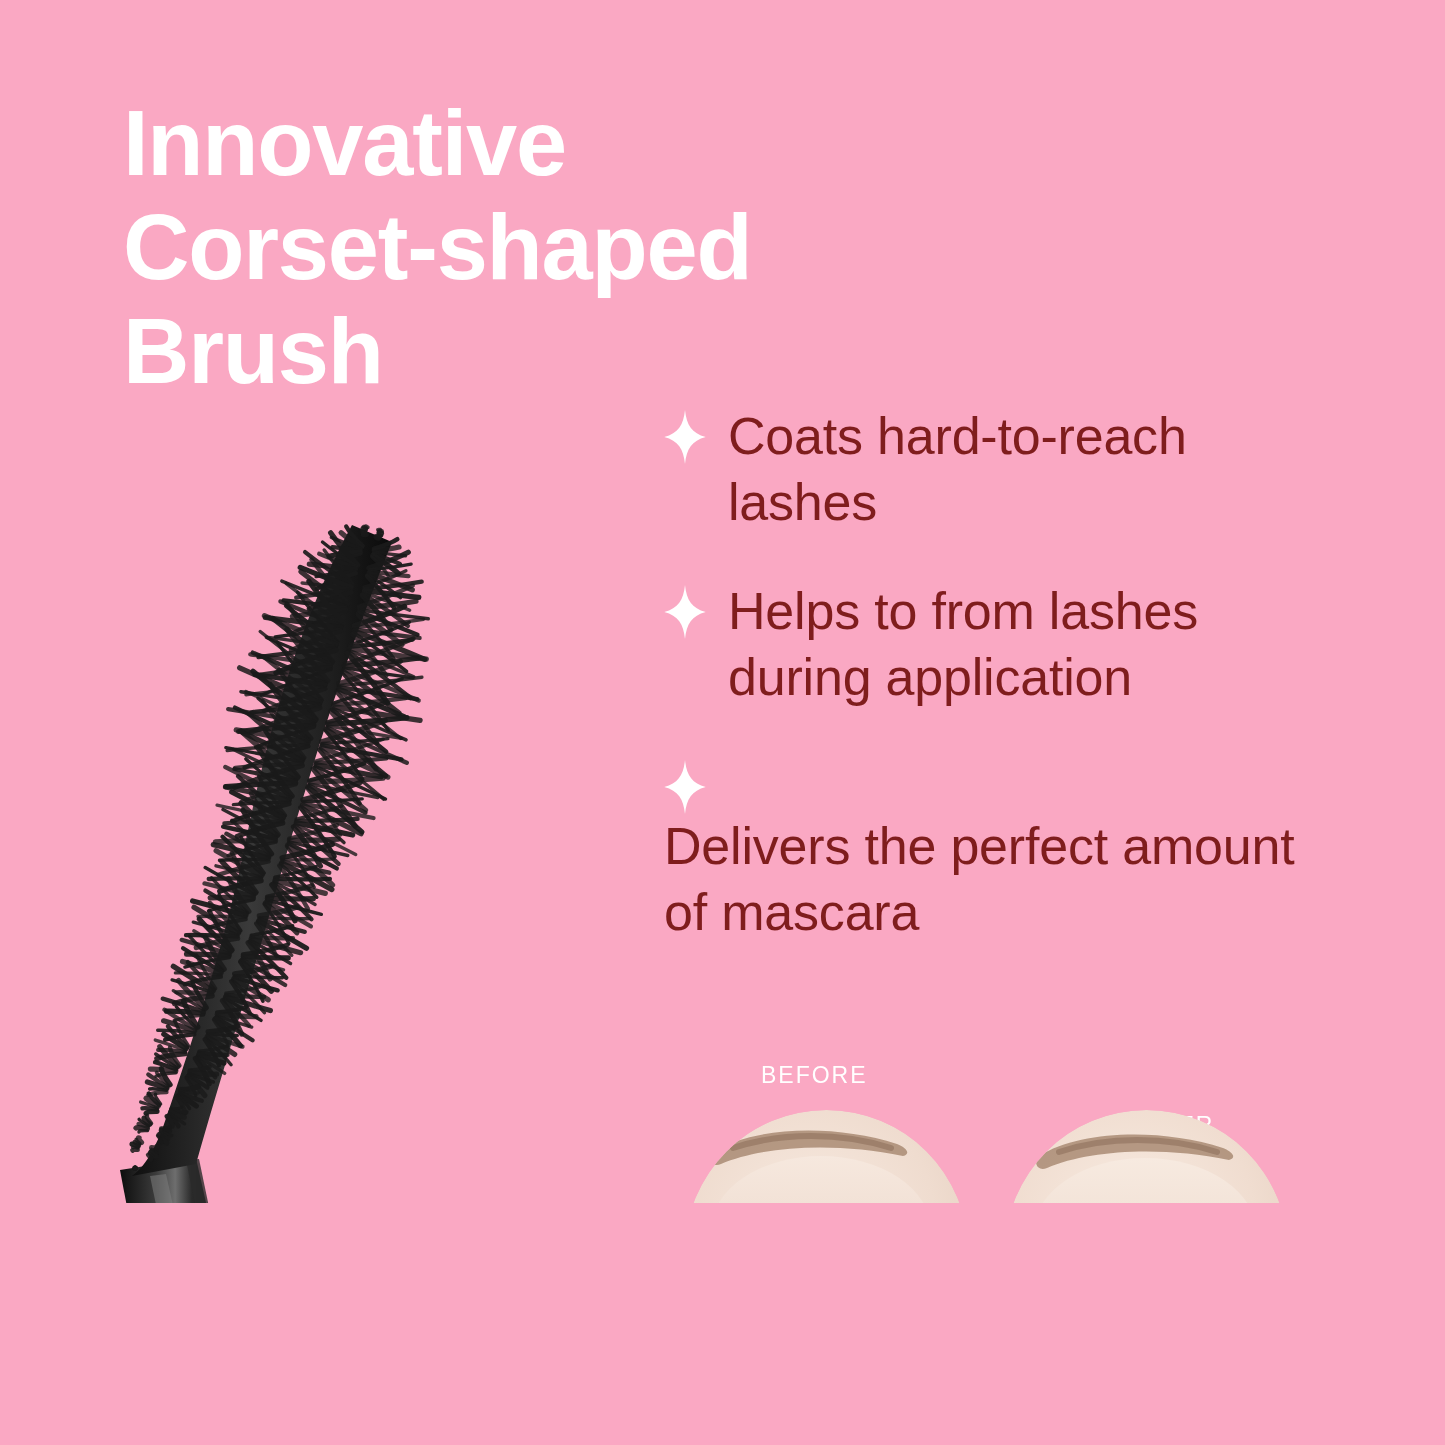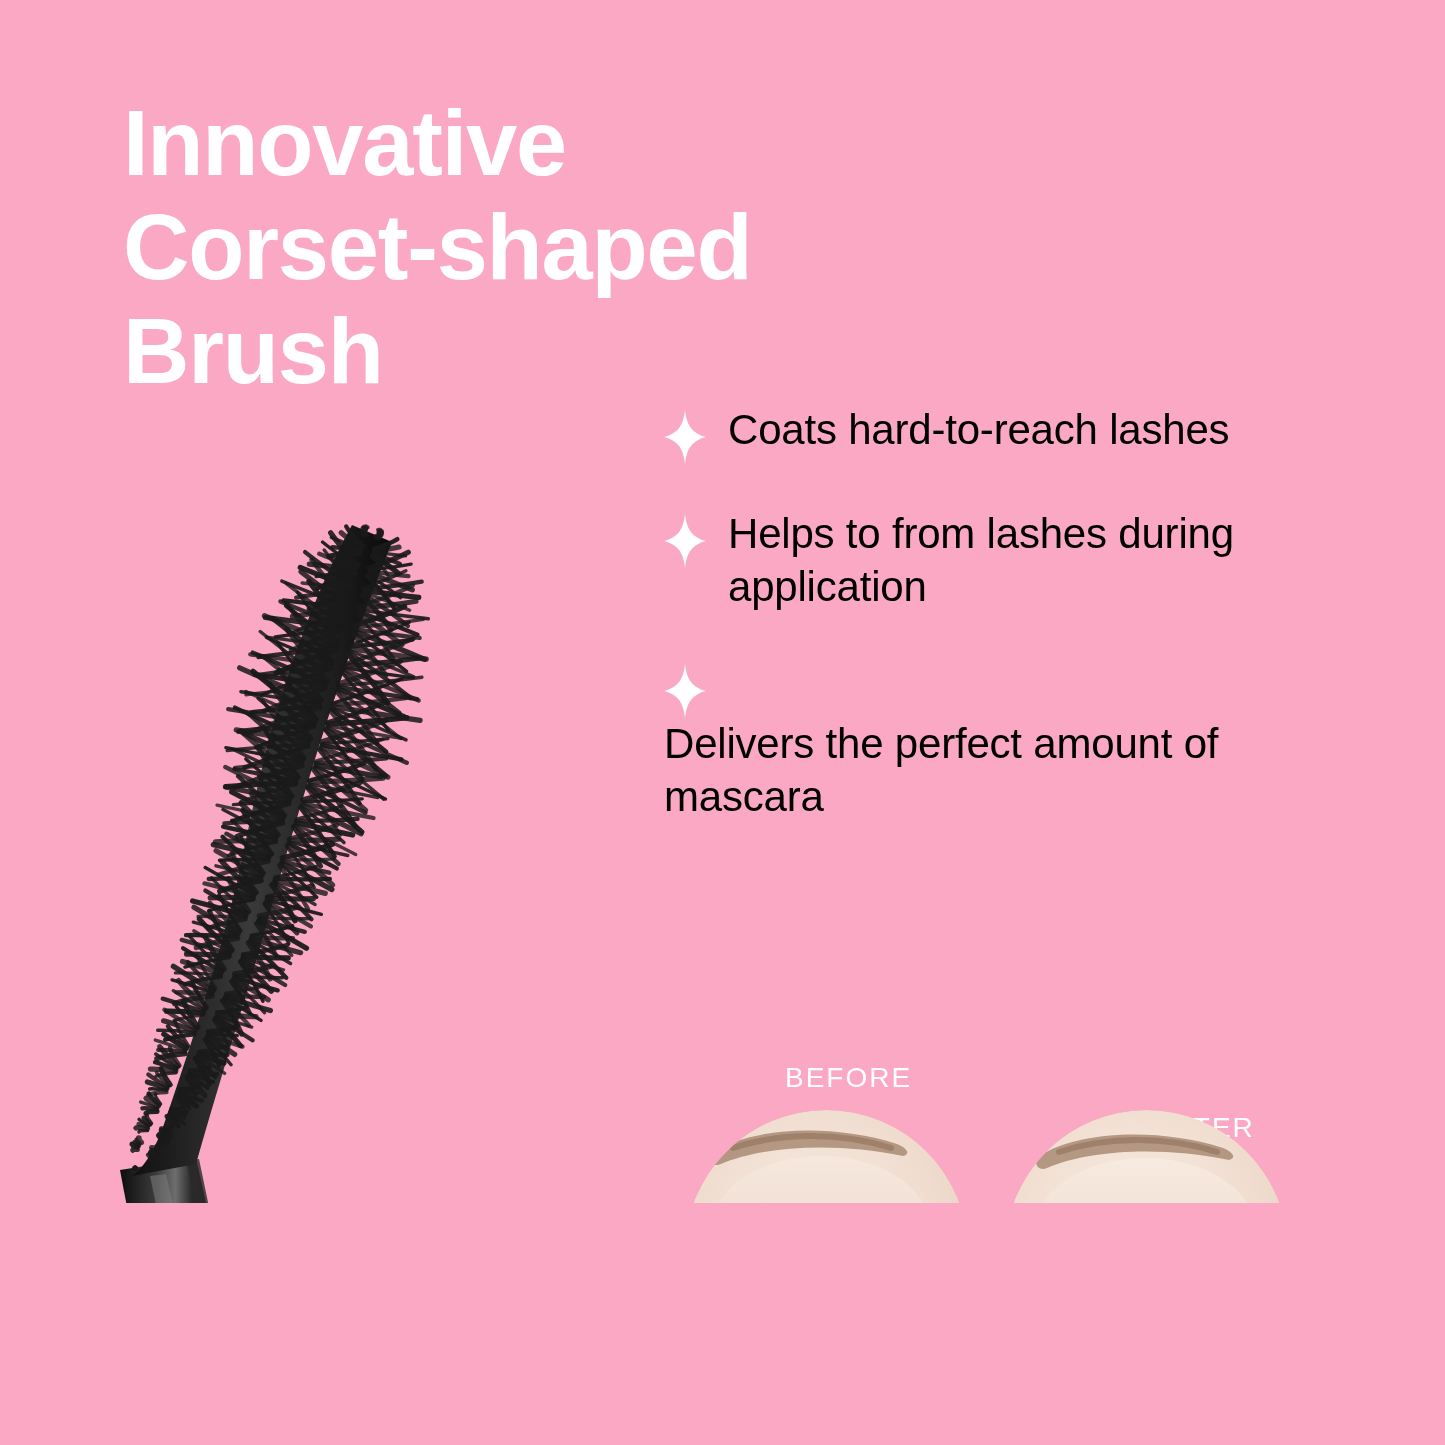--- a/index.html
+++ b/index.html
@@ -48,35 +48,34 @@
   .feature-row:last-child { margin-bottom: 0; flex-direction: column; }
   .sparkle {
     flex: 0 0 auto;
     width: 42px;
     height: 54px;
     margin-right: 22px;
     margin-top: 6px;
   }
   .sparkle svg { display: block; width: 100%; height: 100%; }
   .feature-text {
-    color: #000000;
-    font-size: 42px;
+    color: #7f1d1d;
+    font-size: 52px;
     line-height: 1.26;
     font-weight: 400;
     letter-spacing: -0.2px;
   }
 
   
   .ba-label {
     position: absolute;
     color: #ffffff;
-    font-size: 28px;
+    font-size: 23px;
     font-weight: 400;
     letter-spacing: 2.0px;
-    margin-left: 24px;
   }
   #label-before { left: 761px; top: 1062px; }
   #label-after  { left: 1129px; top: 1112px; }
 
   .ba-circle {
     position: absolute;
     width: 283px;
     height: 283px;
     border-radius: 50%;
     overflow: hidden;

